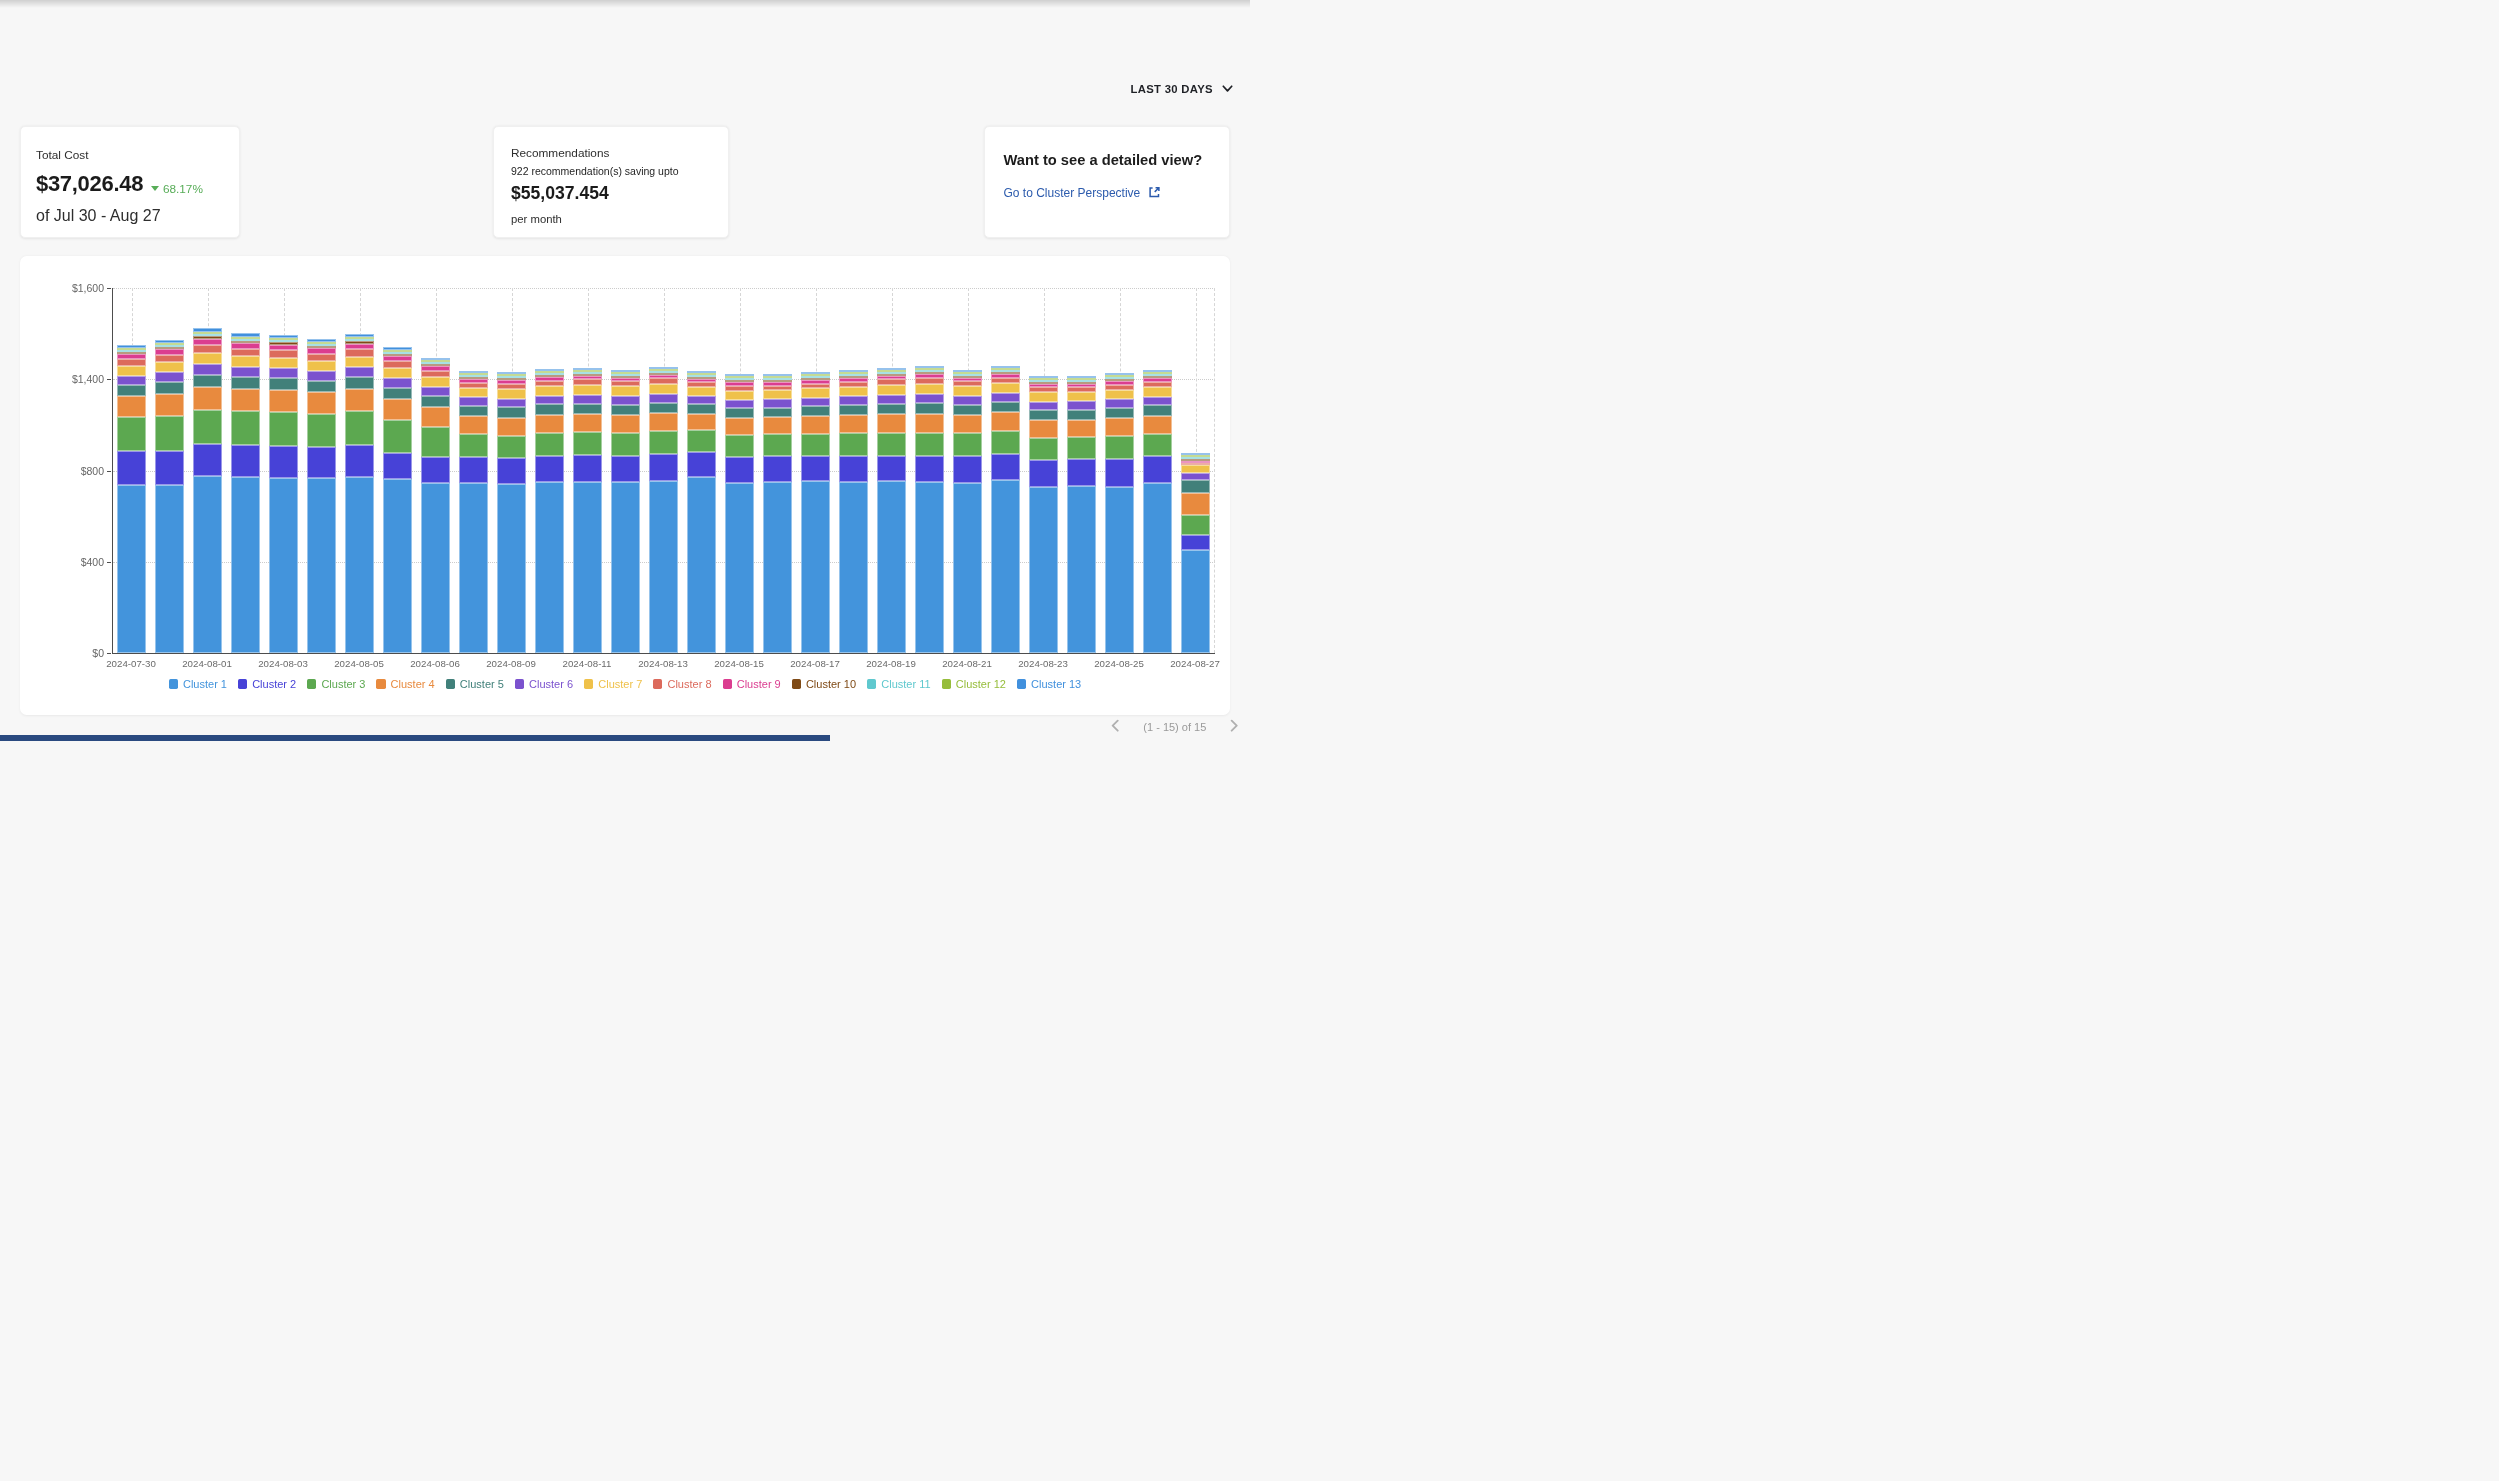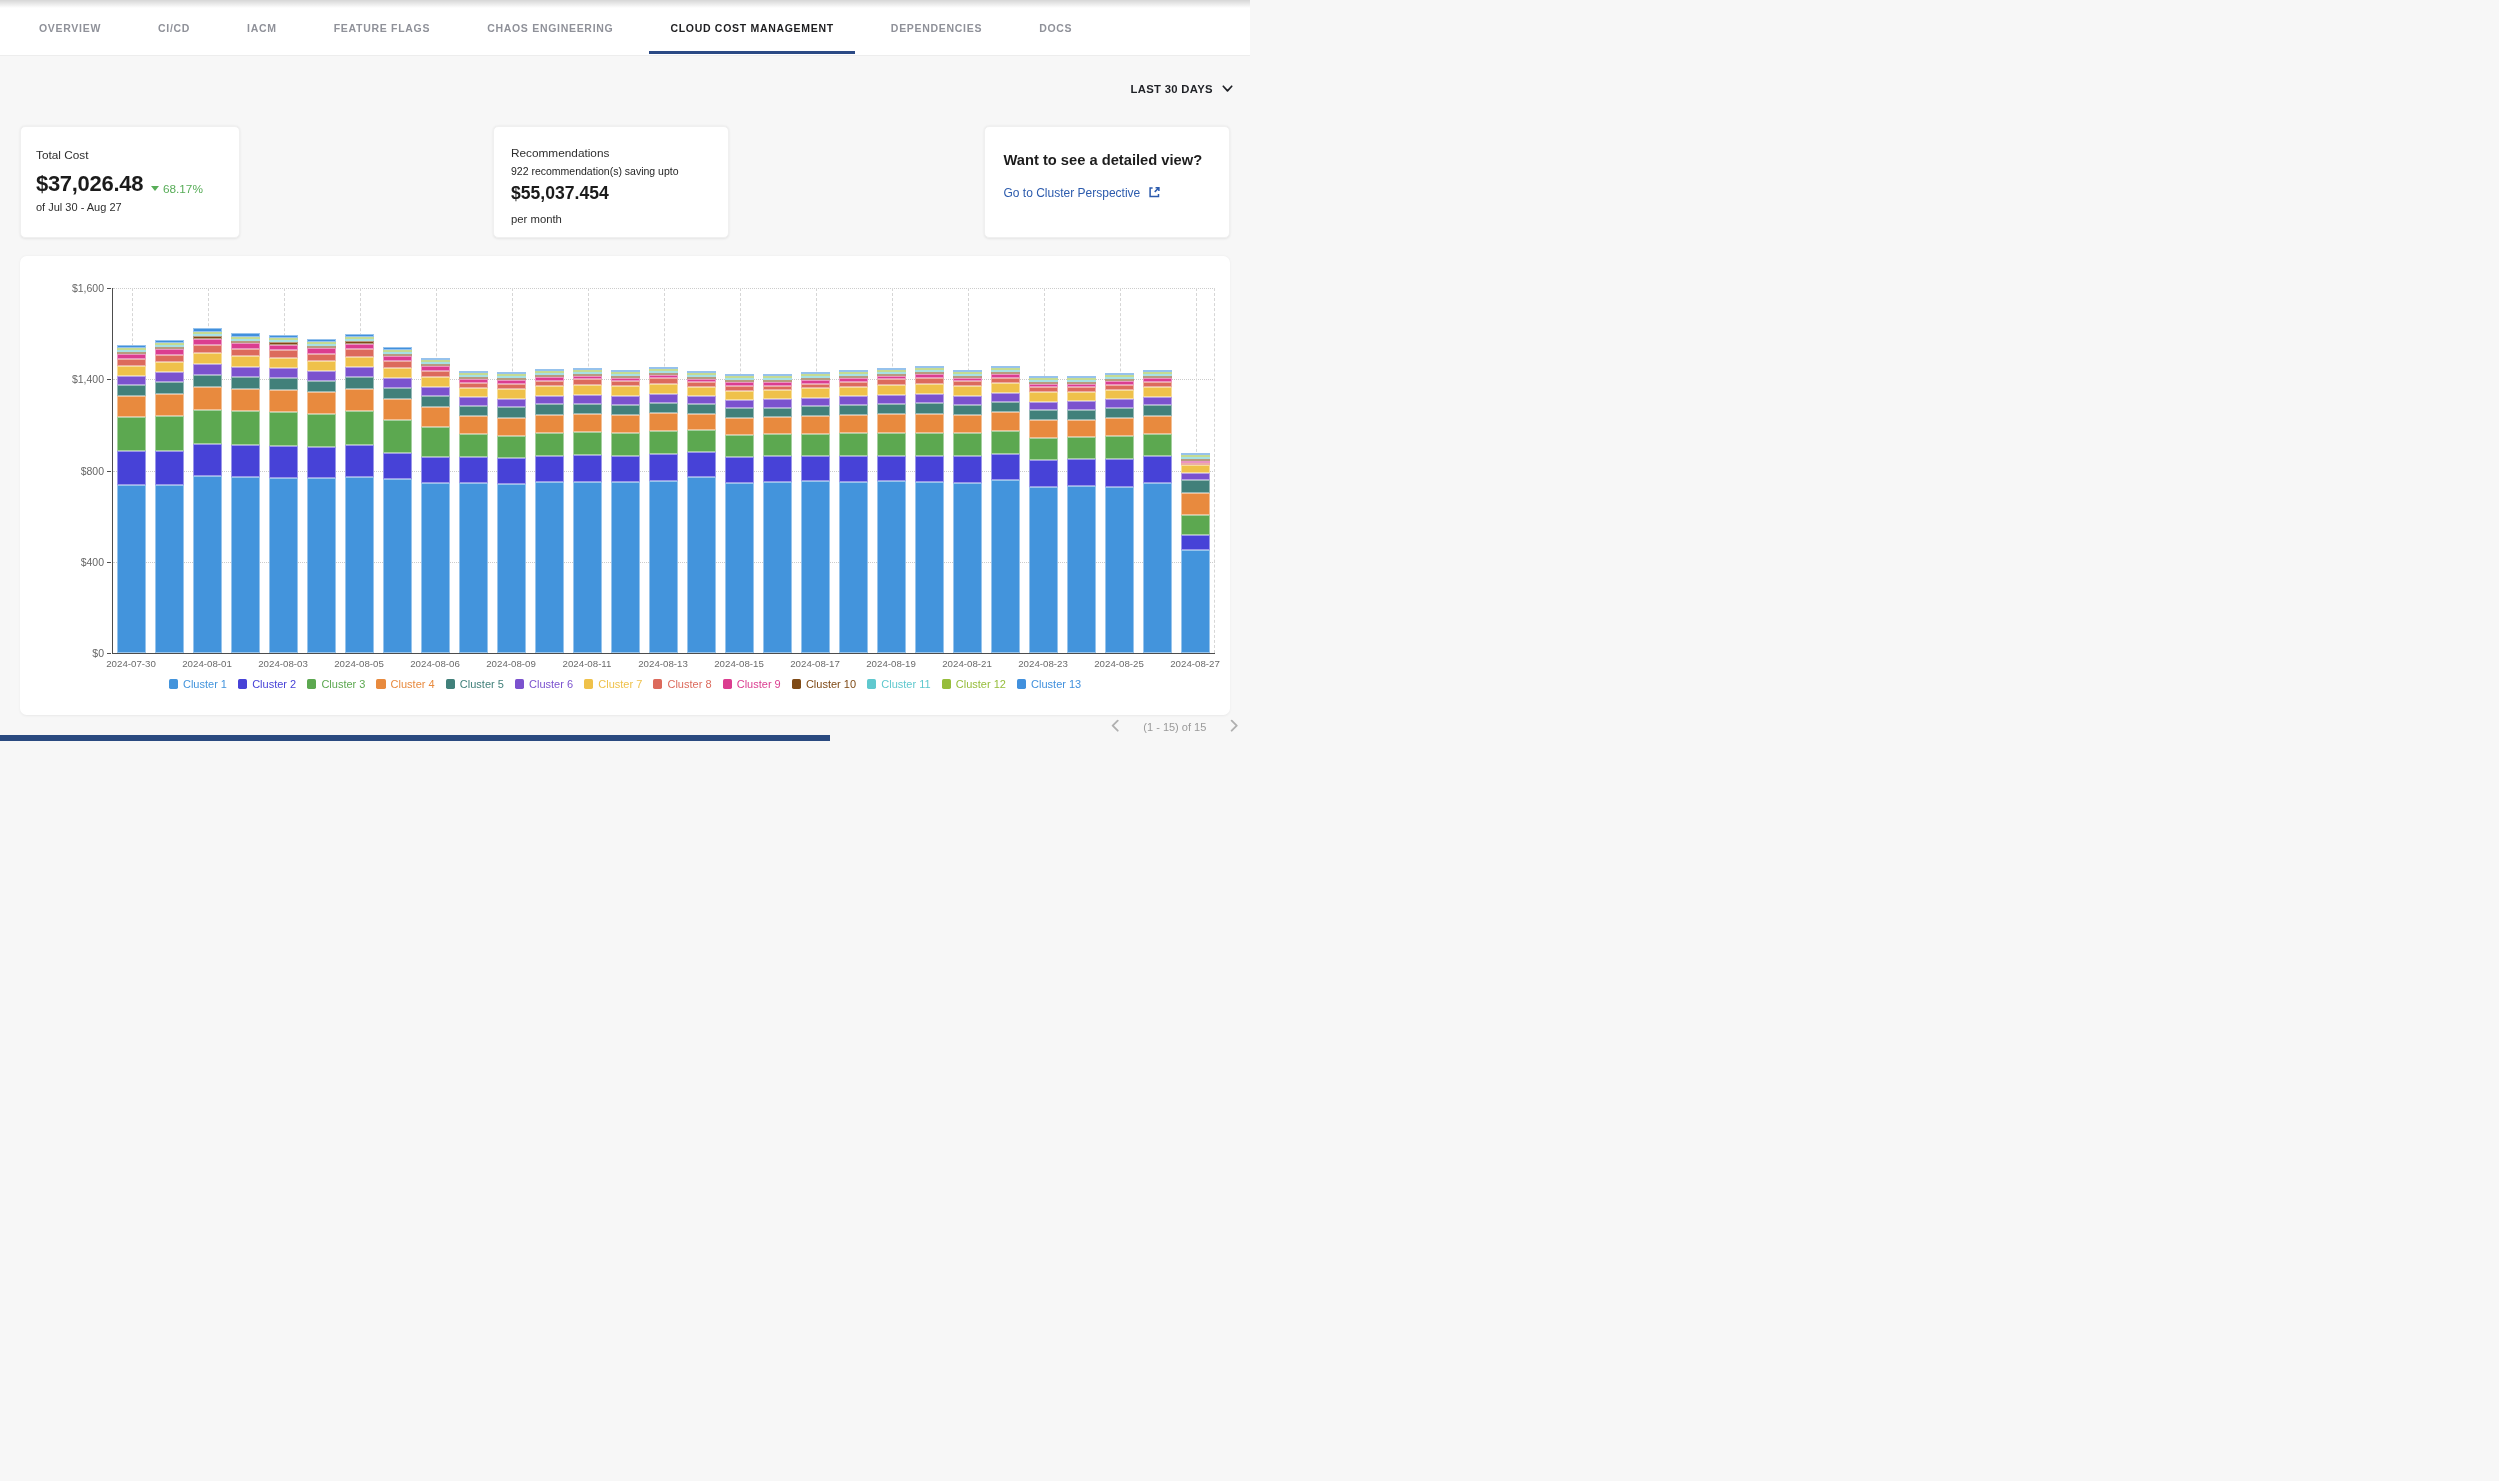--- a/index.html
+++ b/index.html
@@ -15,21 +15,21 @@
   
   .period{position:absolute;top:83px;right:17px;display:flex;align-items:center;gap:9.2px;font-size:11.3px;font-weight:700;letter-spacing:0.3px;color:#1f2126;cursor:pointer;}
 
   
   .card{position:absolute;top:126px;height:112px;background:#fff;border:0.8px solid #f0f0f0;border-radius:5px;box-shadow:0 0.8px 2.5px rgba(0,0,0,.08);box-sizing:border-box;padding:21px 15px;}
   .card-title{font-size:11.8px;color:#2e2e2e;}
   .amount-row{display:flex;align-items:baseline;gap:7.6px;margin-top:9.2px;}
   .amount{font-size:22px;font-weight:700;color:#1b1b1b;letter-spacing:-0.3px;}
   .delta{display:flex;align-items:center;gap:4.2px;font-size:11.8px;color:#58ad58;}
   .tri-down{width:0;height:0;border-left:4.6px solid transparent;border-right:4.6px solid transparent;border-top:5.9px solid #58ad58;display:inline-block;}
-  .period-line{font-size:11px;color:#2e2e2e;margin-top:4px;}
+  .period-line{font-size:16px;color:#2e2e2e;margin-top:10px;}
   #card-reco{padding:18.5px 17px;}
   #card-reco .card-title{font-size:11.8px;}
   .reco-sub{font-size:10.5px;color:#1f1f1f;margin-top:5.9px;}
   .reco-amount{font-size:17.6px;font-weight:700;color:#1b1b1b;margin-top:5.9px;}
   .reco-suffix{font-size:11.3px;color:#2e2e2e;margin-top:8.4px;}
   #card-detail{padding:25px 18.5px;}
   .detail-title{font-size:14.7px;font-weight:700;color:#1d1d1d;}
   .detail-link{display:flex;align-items:center;gap:7.6px;margin-top:17.6px;font-size:12px;color:var(--link);cursor:pointer;}
 
   
@@ -53,30 +53,20 @@
   .pag-btn{cursor:pointer;display:flex;align-items:center;}
 
   .hscroll{position:absolute;left:0;bottom:0;width:830px;height:5.9px;background:#2a4a80;}
 </style>
 </head>
 <body>
 
 <div id="screen">
   <div class="top-shade"></div>
 
-  <div class="nav" id="nav-bar">
-      <div class="tab">OVERVIEW</div>
-      <div class="tab">CI/CD</div>
-      <div class="tab">IACM</div>
-      <div class="tab">FEATURE FLAGS</div>
-      <div class="tab">CHAOS ENGINEERING</div>
-      <div class="tab active">CLOUD COST MANAGEMENT</div>
-      <div class="tab">DEPENDENCIES</div>
-      <div class="tab">DOCS</div>
-    </div>
 
   <div class="period">
     <span>LAST 30 DAYS</span>
     <span>
       <svg width="11" height="7.6" viewBox="0 0 13 9">
           <polyline points="1.5,1.5 6.5,7 11.5,1.5" fill="none" stroke="#1f2126" stroke-width="2" stroke-linecap="round" stroke-linejoin="round"></polyline>
         </svg>
     </span>
   </div>
 

